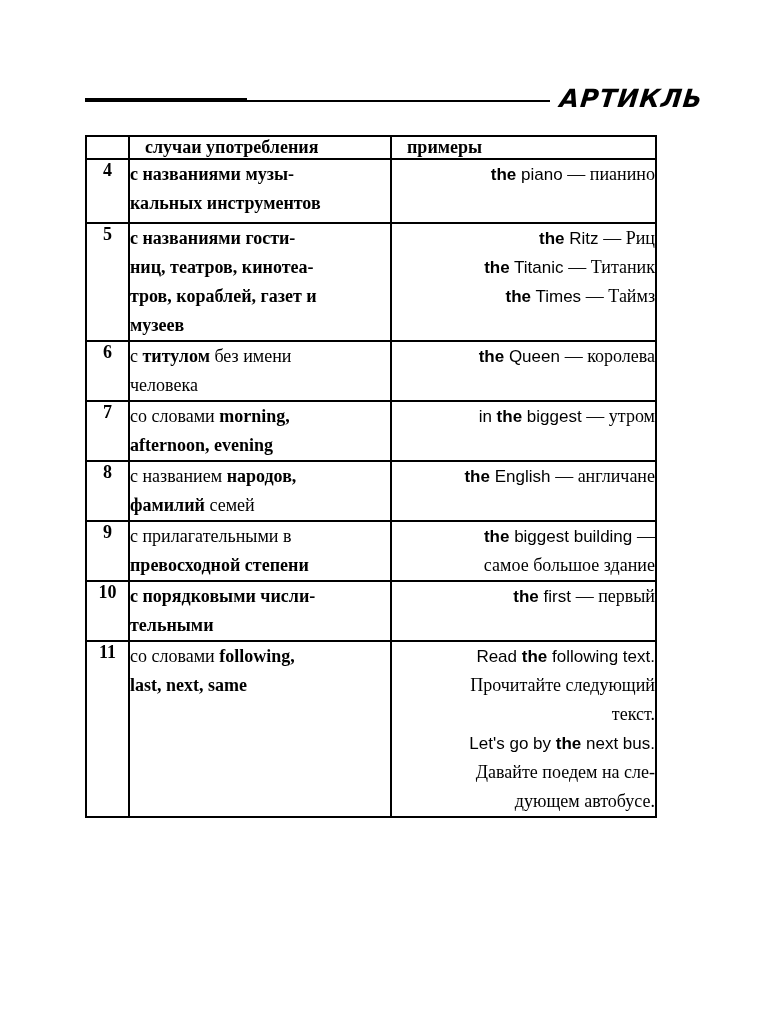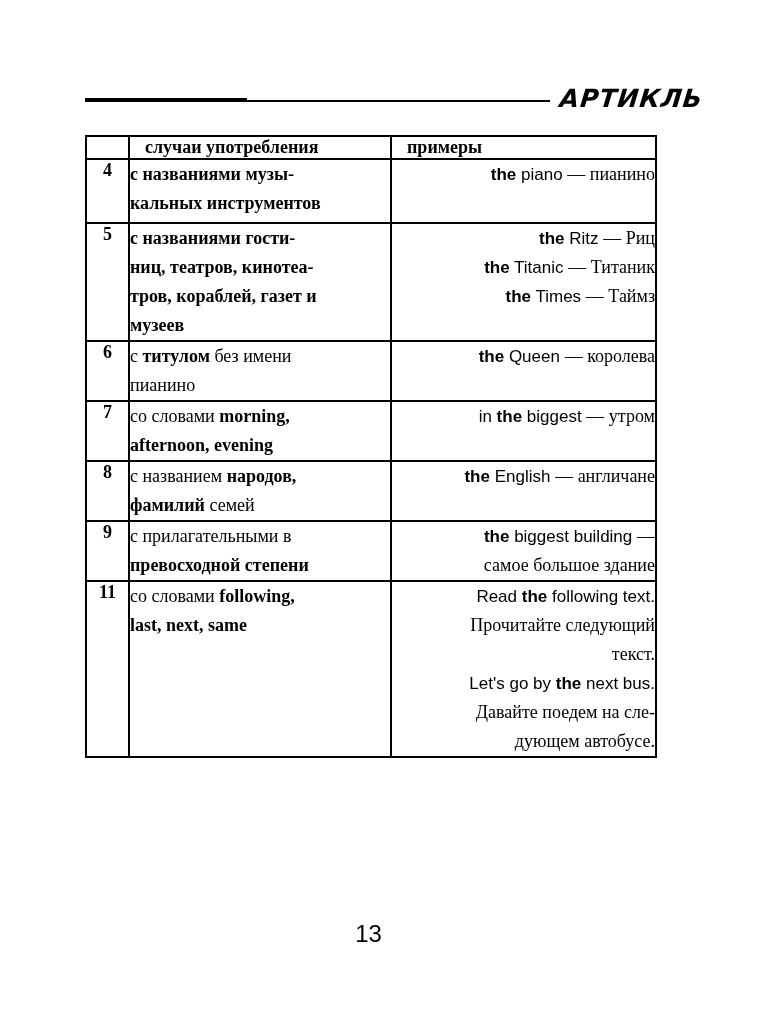--- a/index.html
+++ b/index.html
@@ -128,21 +128,21 @@
           <td class="examples-cell">
             <div class="line"><span class="seg-sb">the</span><span class="seg-s"> Ritz </span><span class="seg-r">— Риц</span></div>
             <div class="line"><span class="seg-sb">the</span><span class="seg-s"> Titanic </span><span class="seg-r">— Титаник</span></div>
             <div class="line"><span class="seg-sb">the</span><span class="seg-s"> Times </span><span class="seg-r">— Таймз</span></div>
           </td>
         </tr>
         <tr style="height: 57px;">
           <td class="num-cell">6</td>
           <td class="usage-cell">
             <div class="line"><span class="seg-r">с </span><span class="seg-rb">титулом</span><span class="seg-r"> без имени</span></div>
-            <div class="line"><span class="seg-r">пианино</span></div>
+            <div class="line"><span class="seg-r">человека</span></div>
           </td>
           <td class="examples-cell">
             <div class="line"><span class="seg-sb">the</span><span class="seg-s"> Queen </span><span class="seg-r">— королева</span></div>
           </td>
         </tr>
         <tr style="height: 59px;">
           <td class="num-cell">7</td>
           <td class="usage-cell">
             <div class="line"><span class="seg-r">со словами </span><span class="seg-rb">morning,</span></div>
             <div class="line"><span class="seg-rb">afternoon, evening</span></div>
@@ -163,35 +163,44 @@
         </tr>
         <tr style="height: 57px;">
           <td class="num-cell">9</td>
           <td class="usage-cell">
             <div class="line"><span class="seg-r">с прилагательными в</span></div>
             <div class="line"><span class="seg-rb">превосходной степени</span></div>
           </td>
           <td class="examples-cell">
             <div class="line"><span class="seg-sb">the</span><span class="seg-s"> biggest building </span><span class="seg-r">—</span></div>
             <div class="line"><span class="seg-r">самое большое здание</span></div>
+          </td>
+        </tr>
+        <tr style="height: 60px;">
+          <td class="num-cell">10</td>
+          <td class="usage-cell">
+            <div class="line"><span class="seg-rb">с порядковыми числи-</span></div>
+            <div class="line"><span class="seg-rb">тельными</span></div>
+          </td>
+          <td class="examples-cell">
+            <div class="line"><span class="seg-sb">the</span><span class="seg-s"> first </span><span class="seg-r">— первый</span></div>
           </td>
         </tr>
         <tr style="height: 156px;">
           <td class="num-cell">11</td>
           <td class="usage-cell">
             <div class="line"><span class="seg-r">со словами </span><span class="seg-rb">following,</span></div>
             <div class="line"><span class="seg-rb">last, next, same</span></div>
           </td>
           <td class="examples-cell">
             <div class="line"><span class="seg-s">Read </span><span class="seg-sb">the</span><span class="seg-s"> following text.</span></div>
             <div class="line"><span class="seg-r">Прочитайте следующий</span></div>
             <div class="line"><span class="seg-r">текст.</span></div>
             <div class="line"><span class="seg-s">Let's go by </span><span class="seg-sb">the</span><span class="seg-s"> next bus.</span></div>
             <div class="line"><span class="seg-r">Давайте поедем на сле-</span></div>
             <div class="line"><span class="seg-r">дующем автобусе.</span></div>
           </td>
         </tr>
       </tbody>
   </table>
 
-  <div class="page-number">13</div>
 
 </div>
 
 </body></html>

